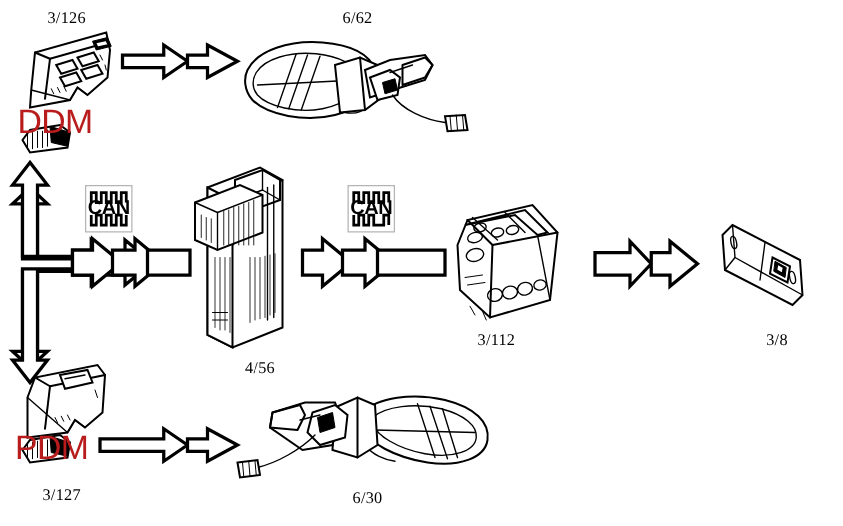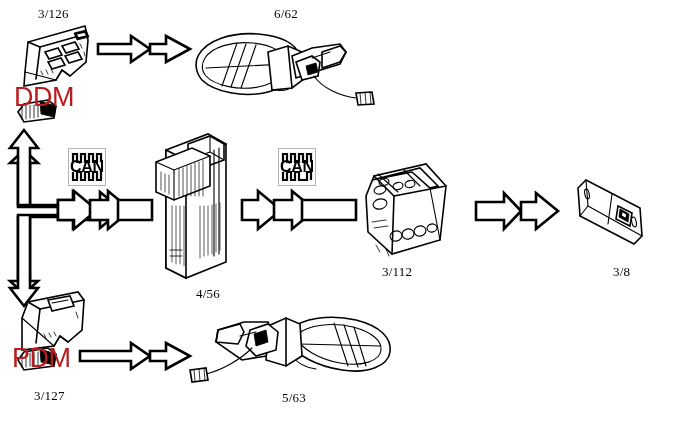--- a/index.html
+++ b/index.html
@@ -323,16 +323,16 @@
 
     <span class="ref-label" style="left:176px; top:286px;">4/56</span>
 
     <span class="ref-label" style="left:362px; top:264px;">3/112</span>
 
     <span class="ref-label" style="left:593px; top:264px;">3/8</span>
 
     <span class="mod-label" style="left:12px; top:320px;margin-top:23px;">PDM</span>
     <span class="ref-label" style="left:14px; top:388px;">3/127</span>
 
-    <span class="ref-label" style="left:262px; top:390px;">5/63</span>
+    <span class="ref-label" style="left:262px; top:390px;">6/30</span>
   </div>
 
 </div>
 
 </body></html>

